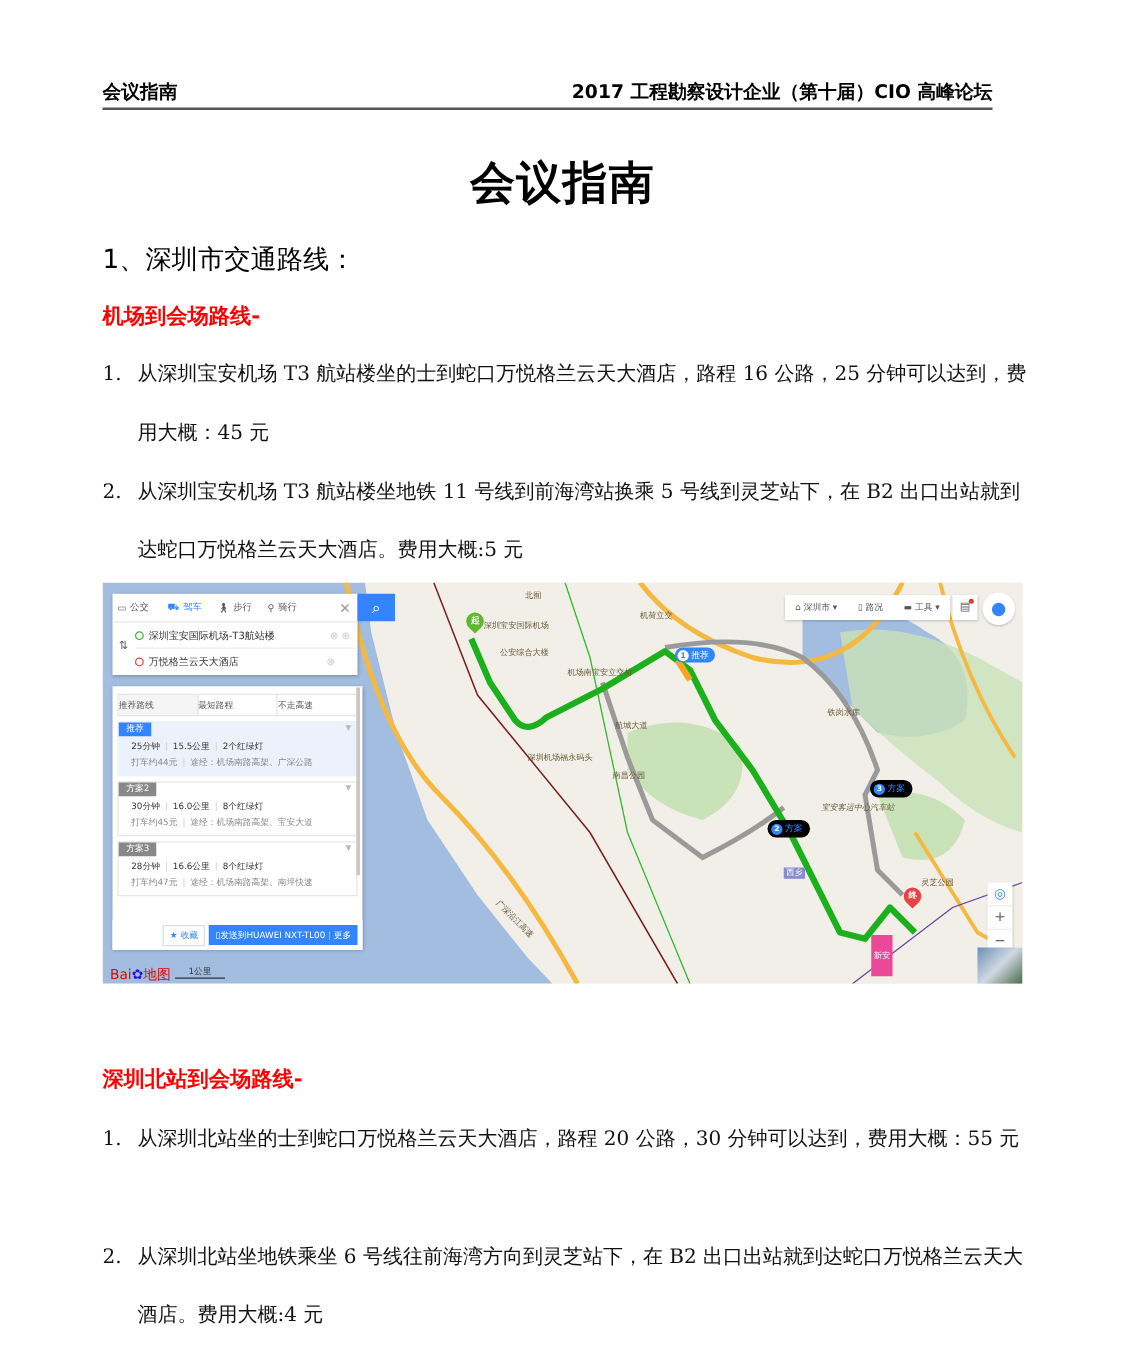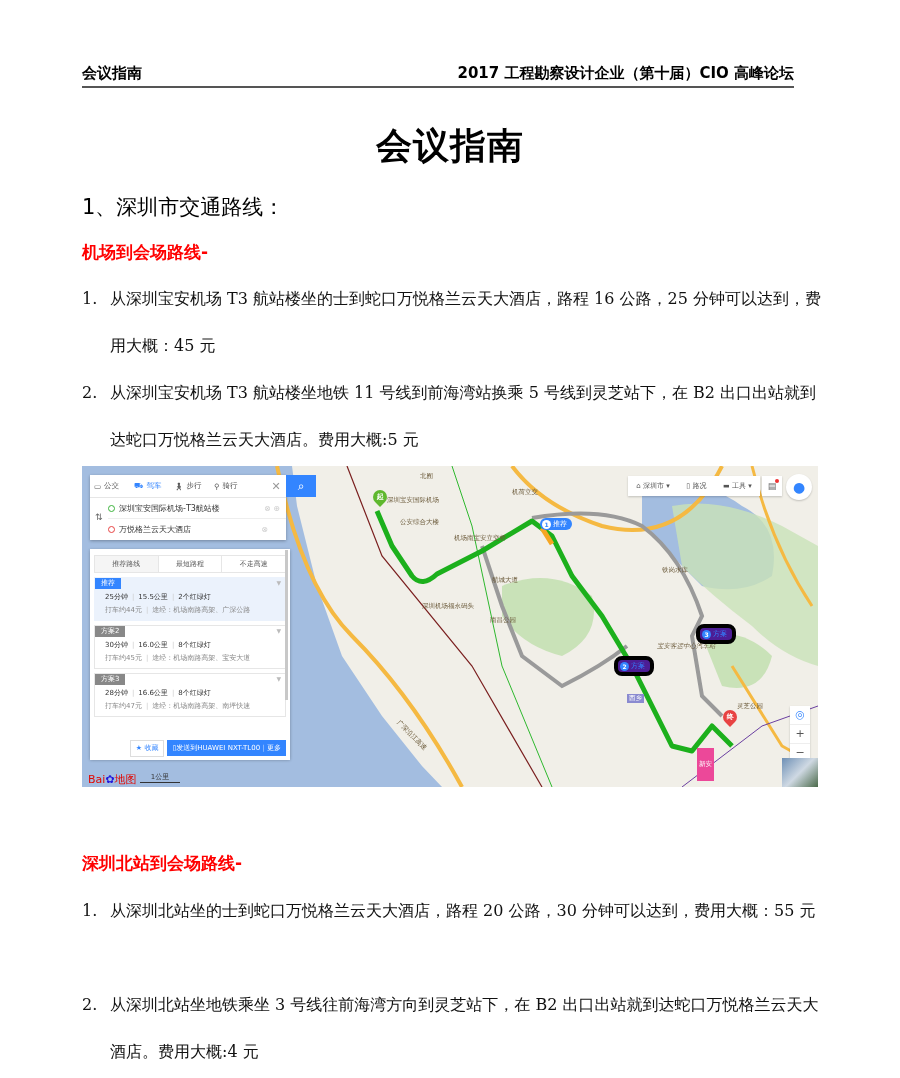--- a/index.html
+++ b/index.html
@@ -22,21 +22,21 @@
   .mode{display:flex;align-items:center;gap:3px;width:40px;font-size:7.5px;color:#555;}
   .mode.active{color:#3385ff;}
   .close-x{margin-left:auto;width:20px;text-align:center;color:#999;font-size:11px;}
   .inputs{position:relative;height:42px;padding-left:18px;}
   .inp{height:20px;display:flex;align-items:center;font-size:8px;color:#333;border-bottom:1px solid #eee;}
   .dot{width:5px;height:5px;border-radius:50%;border:1px solid;margin-right:4px;}
   .swap{position:absolute;left:5px;top:14px;font-size:9px;color:#666;}
   .search-btn{position:absolute;left:204px;top:9px;width:30px;height:22px;background:#3385ff;color:#fff;display:flex;align-items:center;justify-content:center;font-size:12px;}
   .results{position:absolute;left:8px;top:83px;width:200px;height:210px;background:#fff;box-shadow:0 1px 3px rgba(0,0,0,.3);}
   .rtabs{display:flex;margin:6px 4px 4px 4px;border:1px solid #e6e6e6;}
-  .rtab{flex:1;text-align:center;font-size:7px;color:#555;height:16px;line-height:16px;border-right:1px solid #e6e6e6;}
+  .rtab{flex:1;text-align:left;font-size:7px;color:#555;height:16px;line-height:16px;border-right:1px solid #e6e6e6;}
   .rtab:last-child{border-right:none;}
   .rtab.active{background:#f5f5f5;}
   .plan{margin:4px 4px 0 4px;border:1px solid #e6e6e6;height:42px;position:relative;font-size:7px;}
   .plan.active{background:#ebf2fc;border-color:#ebf2fc;}
   .plan-tag{display:inline-block;padding:0 6px;height:11px;line-height:11px;color:#fff;background:#888;font-size:7px;}
   .plan.active .plan-tag{background:#3385ff;}
   .plan-line1{margin:3px 0 0 10px;color:#333;}
   .plan-line2{margin:3px 0 0 10px;color:#888;}
   .plan .chev{position:absolute;right:4px;top:1px;color:#bbb;font-size:6px;}
   .sep{color:#ccc;margin:0 4px;}
@@ -47,21 +47,21 @@
   .toolbar{position:absolute;left:546px;top:10px;width:132px;height:20px;background:#fff;box-shadow:0 1px 2px rgba(0,0,0,.2);display:flex;align-items:center;font-size:7px;color:#555;justify-content:space-around;}
   .msg-btn{position:absolute;left:680px;top:10px;width:20px;height:20px;background:#fff;box-shadow:0 1px 2px rgba(0,0,0,.2);display:flex;align-items:center;justify-content:center;}
   .user-btn{position:absolute;left:704px;top:8px;width:26px;height:26px;border-radius:50%;background:#fff;box-shadow:0 1px 2px rgba(0,0,0,.2);display:flex;align-items:center;justify-content:center;}
   .zoom-ctl{position:absolute;left:708px;top:240px;width:20px;background:#fff;box-shadow:0 1px 2px rgba(0,0,0,.2);text-align:center;font-size:11px;color:#555;}
   .zoom-ctl div{height:18px;line-height:18px;border-bottom:1px solid #eee;}
   .streetview{position:absolute;left:700px;top:292px;width:36px;height:29px;background:linear-gradient(135deg,#6d8fb5,#cfd9e3 50%,#4b6a4a);}
   .logo{position:absolute;left:6px;top:306px;font-size:11px;font-weight:normal;color:#e10601;}
   .logo .paw{color:#2319dc;}
   .scalebar{position:absolute;left:58px;top:306px;font-size:7px;color:#333;border-bottom:1px solid #333;width:40px;text-align:center;}
   .bubble{position:absolute;background:#3385ff;color:#fff;font-size:7px;padding:1px 5px 1px 2px;border-radius:8px;display:flex;align-items:center;gap:2px;}
-  .bubble.alt{background:#4c1d95;color:#3385ff;border:4px solid #000000;}
+  .bubble.alt{background:#000000;color:#3385ff;border:1px solid #000000;}
   .bubble .n{display:inline-block;width:9px;height:9px;border-radius:50%;background:#fff;color:#3385ff;text-align:center;line-height:9px;font-size:6px;font-weight:bold;}
   .bubble.alt .n{background:#3385ff;color:#fff;}
   .lbl{position:absolute;font-size:6.5px;color:#6b5a3a;white-space:nowrap;}
   .pin{position:absolute;width:14px;height:14px;border-radius:50% 50% 50% 0;transform:rotate(-45deg);display:flex;align-items:center;justify-content:center;}
   .pin span{transform:rotate(45deg);font-size:7px;color:#fff;font-weight:bold;}
 </style>
 </head>
 <body>
 
 <div class="hdr">
@@ -239,14 +239,14 @@
 </div>
 
 <div class="h2" style="top:852px;">深圳北站到会场路线-</div>
 
 <div class="para" style="top:887px;">
   <span class="num">1.</span>
   <span class="txt">从深圳北站坐的士到蛇口万悦格兰云天大酒店，路程 20 公路，30 分钟可以达到，费用大概：55 元</span>
 </div>
 <div class="para" style="top:981px;">
   <span class="num">2.</span>
-  <span class="txt">从深圳北站坐地铁乘坐 3 号线往前海湾方向到灵芝站下，在 B2 出口出站就到达蛇口万悦格兰云天大酒店。费用大概:4 元</span>
+  <span class="txt">从深圳北站坐地铁乘坐 6 号线往前海湾方向到灵芝站下，在 B2 出口出站就到达蛇口万悦格兰云天大酒店。费用大概:4 元</span>
 </div>
 
 </body></html>

